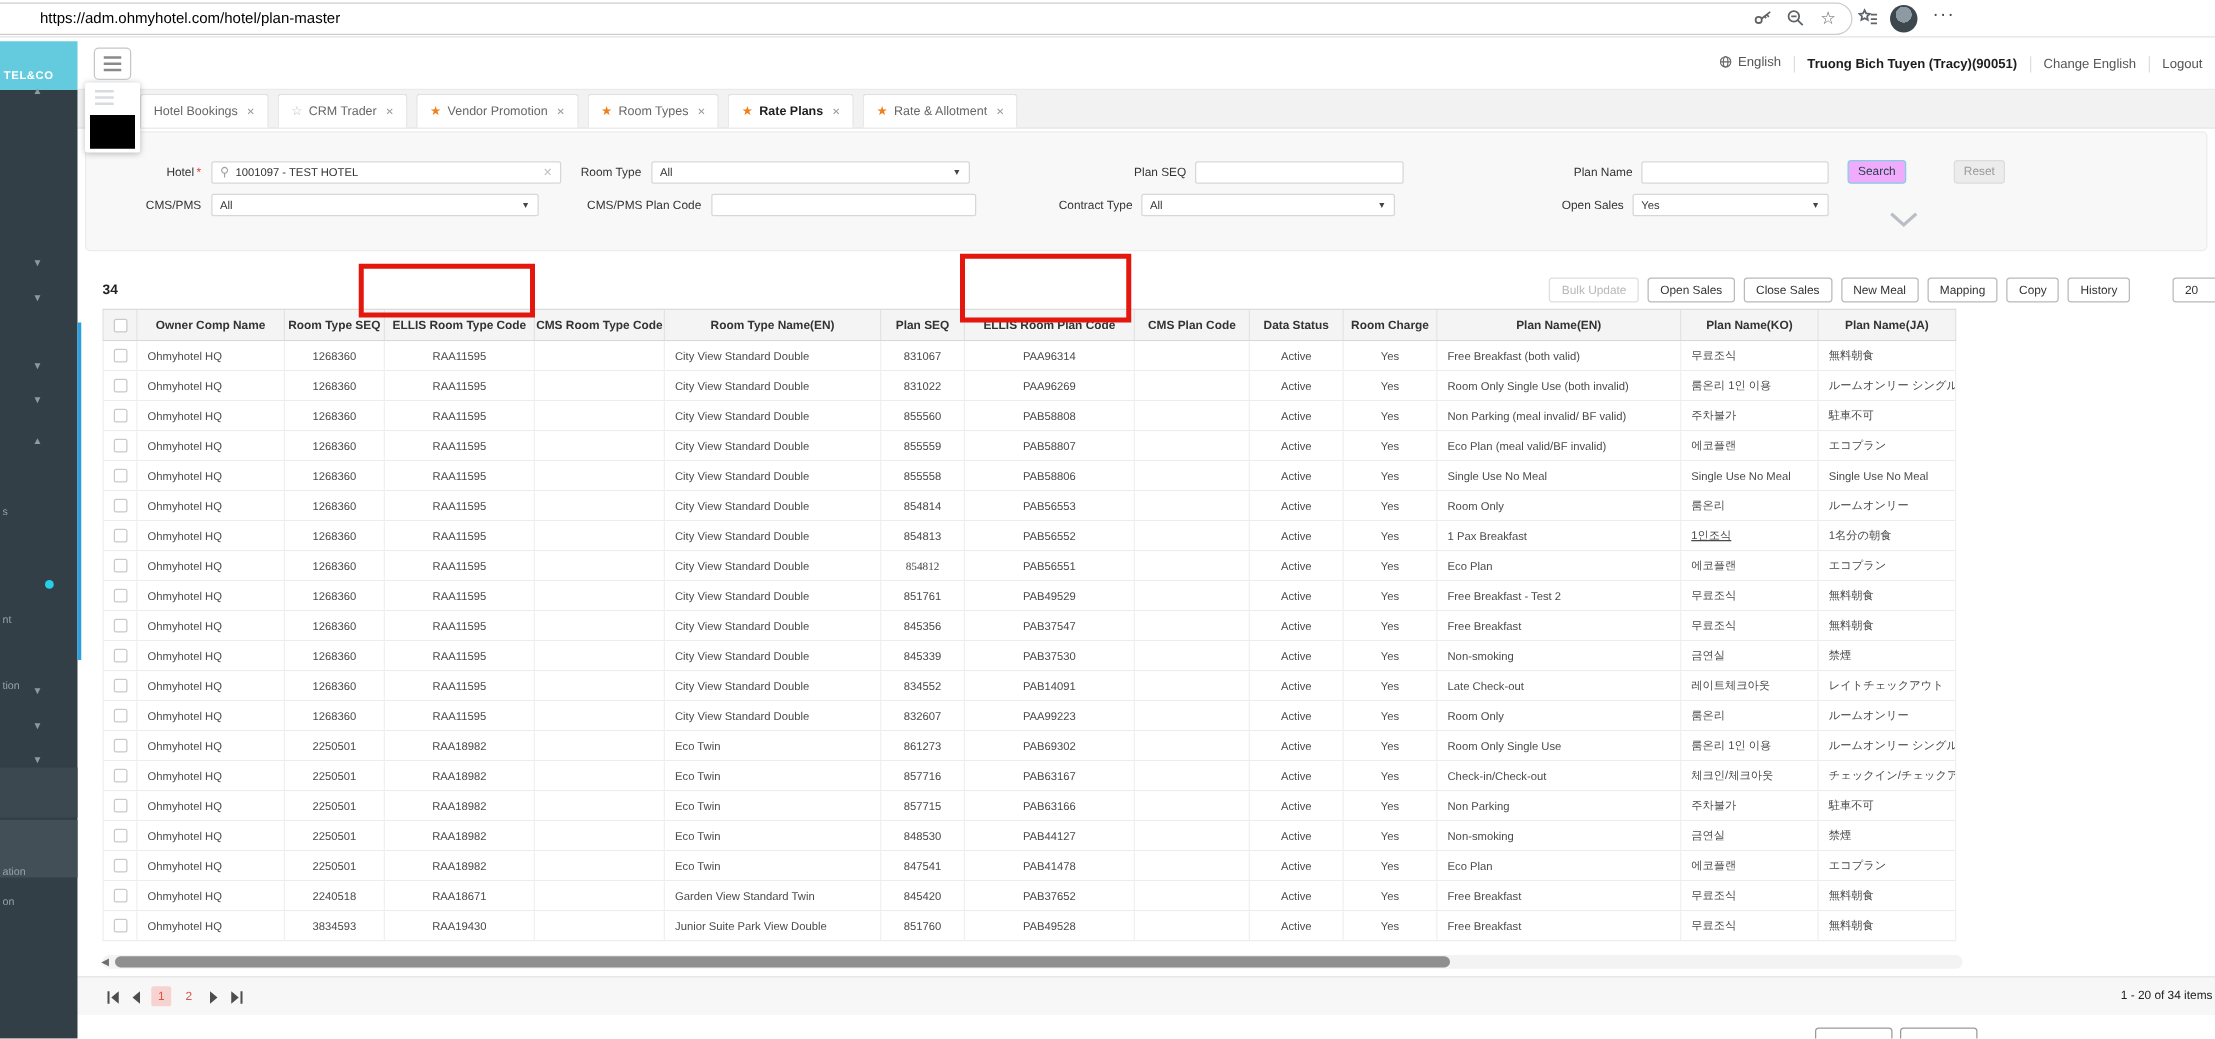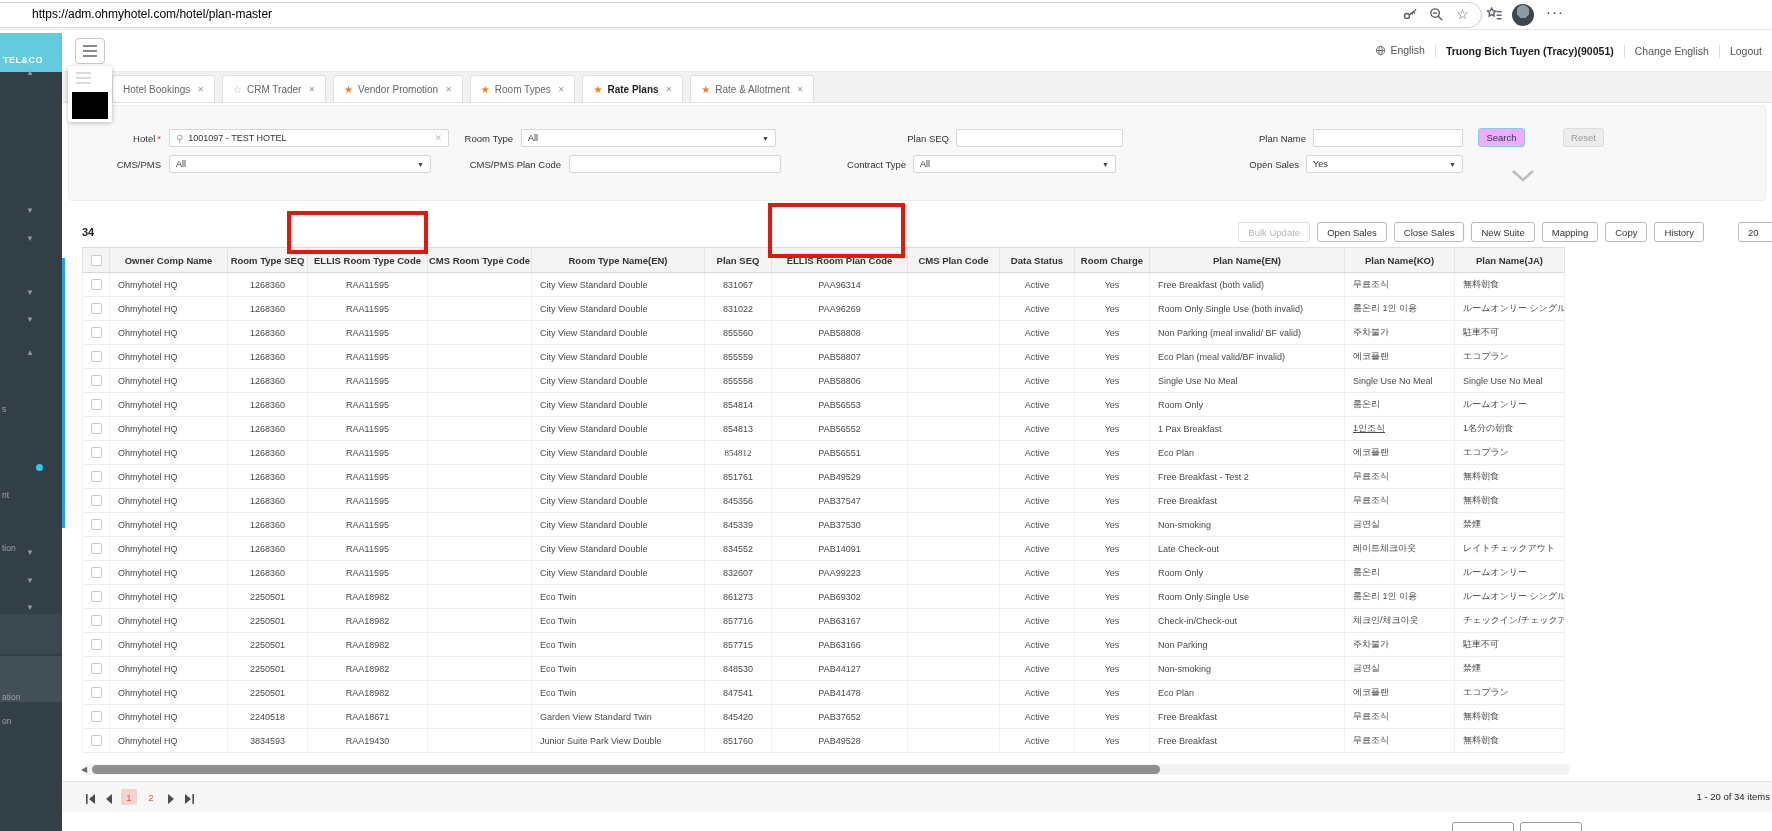--- a/index.html
+++ b/index.html
@@ -275,21 +275,21 @@
       </div>
       <div class="btn-search" style="left: 1409px; top: 22px;">Search</div>
       <div class="btn-reset" style="left: 1462px; top: 22px; margin-left: 32px;">Reset</div>
     </div>
 
   <div class="result-count">34</div>
   <div class="toolbar" id="toolbar">
       <div class="tb-btn disabled">Bulk Update</div>
       <div class="tb-btn">Open Sales</div>
       <div class="tb-btn">Close Sales</div>
-      <div class="tb-btn">New Suite</div>
+      <div class="tb-btn">New Meal</div>
       <div class="tb-btn">Mapping</div>
       <div class="tb-btn">Copy</div>
       <div class="tb-btn">History</div>
     </div>
   <div class="pagesize-box">20</div>
 
   <div class="grid">
     <div class="grid-header" id="grid-header">
         <div class="gh-cell" style="width: 28px;">
           <span class="cbx"></span>

